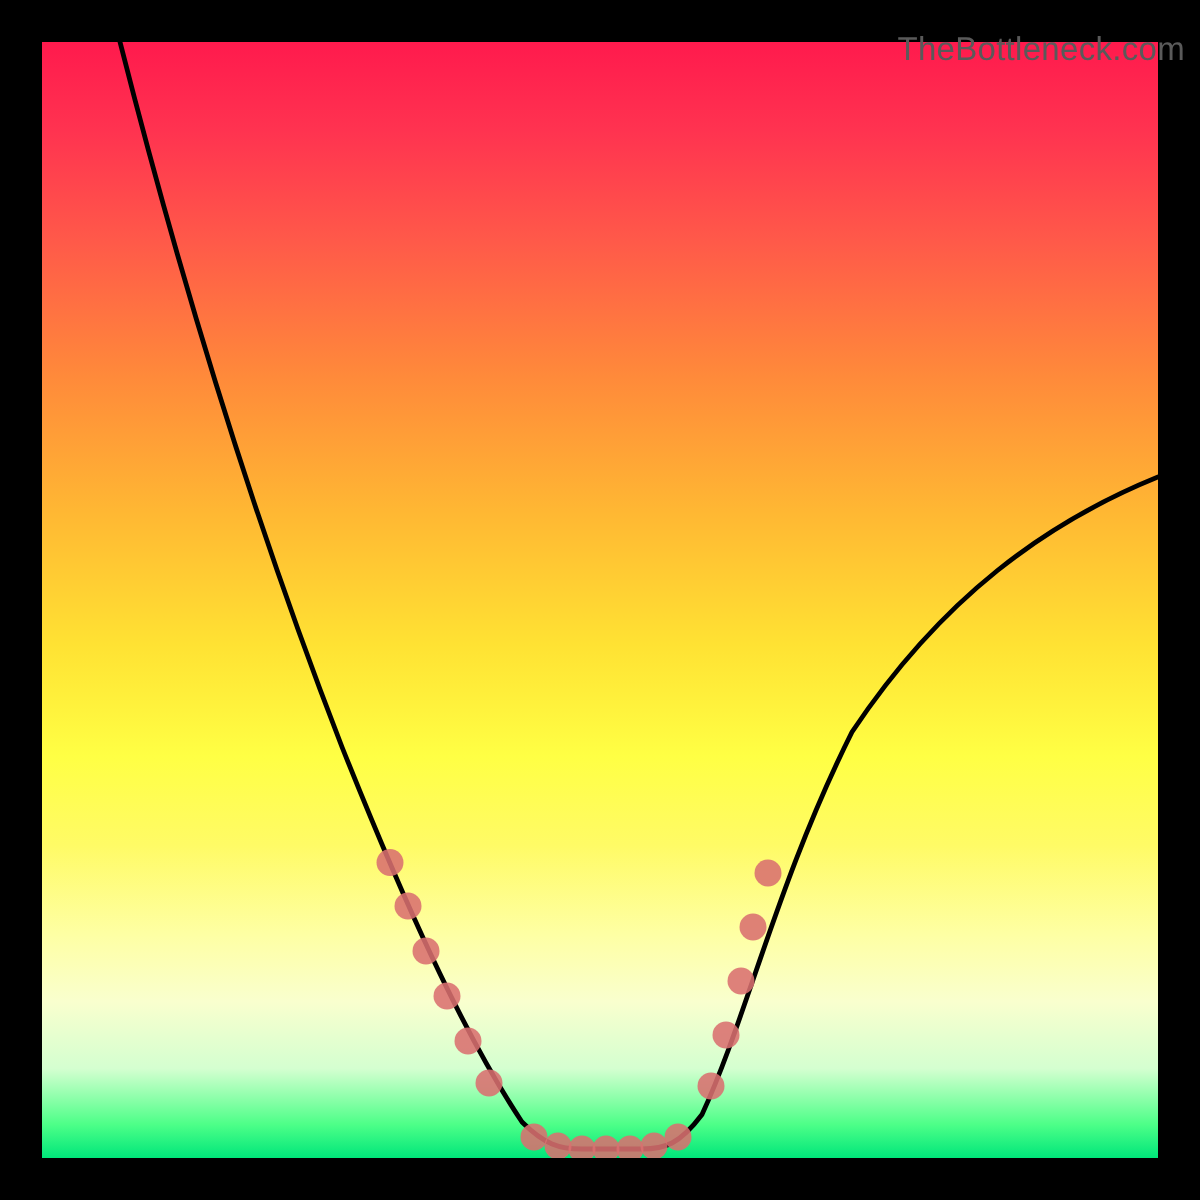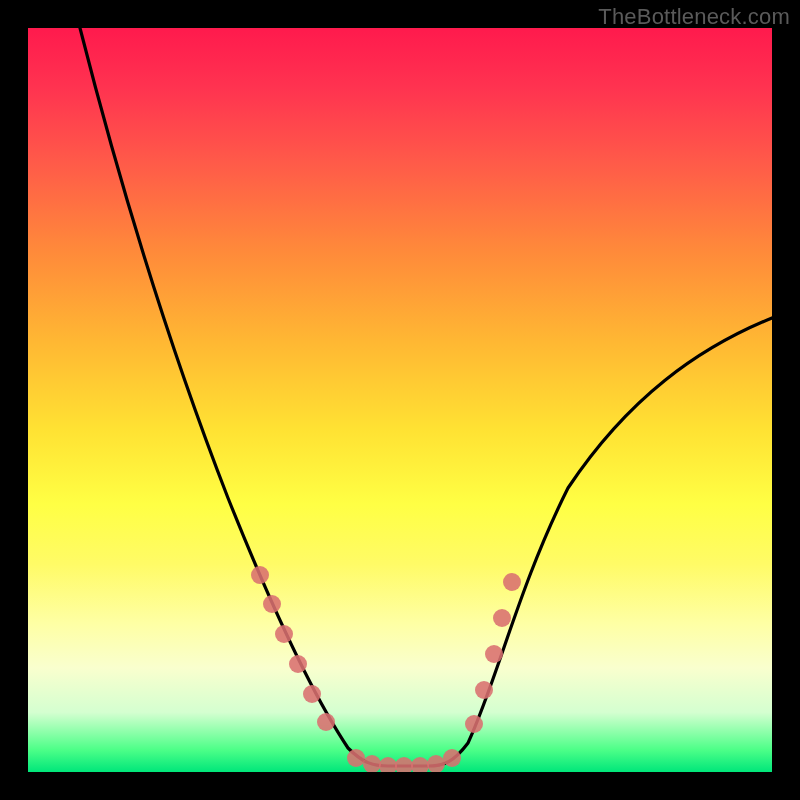--- a/index.html
+++ b/index.html
@@ -36,21 +36,21 @@
       #fffb66 72%,
       #feffa4 80%,
       #f9ffce 86%,
       #d4ffd0 92%,
       #4dff88 97%,
       #00e67a 100%
     );
   }
   .watermark {
     position: absolute;
-    top: 4px;
+    top: 20px;
     right: 10px;
     color: #5a5a5a;
     font-size: 22px;
     font-weight: 500;
     letter-spacing: 0.2px;
     z-index: 5;
   }
   svg.curve {
     position: absolute;
     left: 0;

